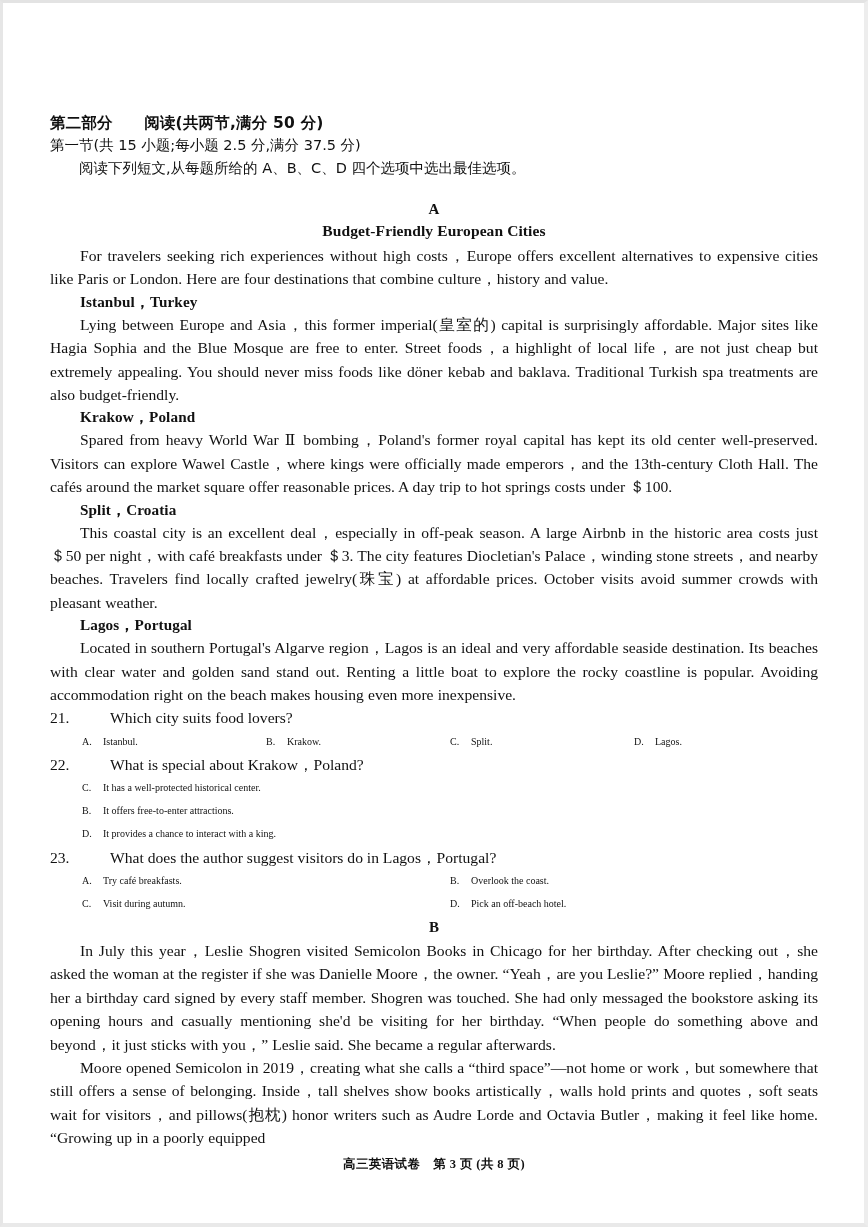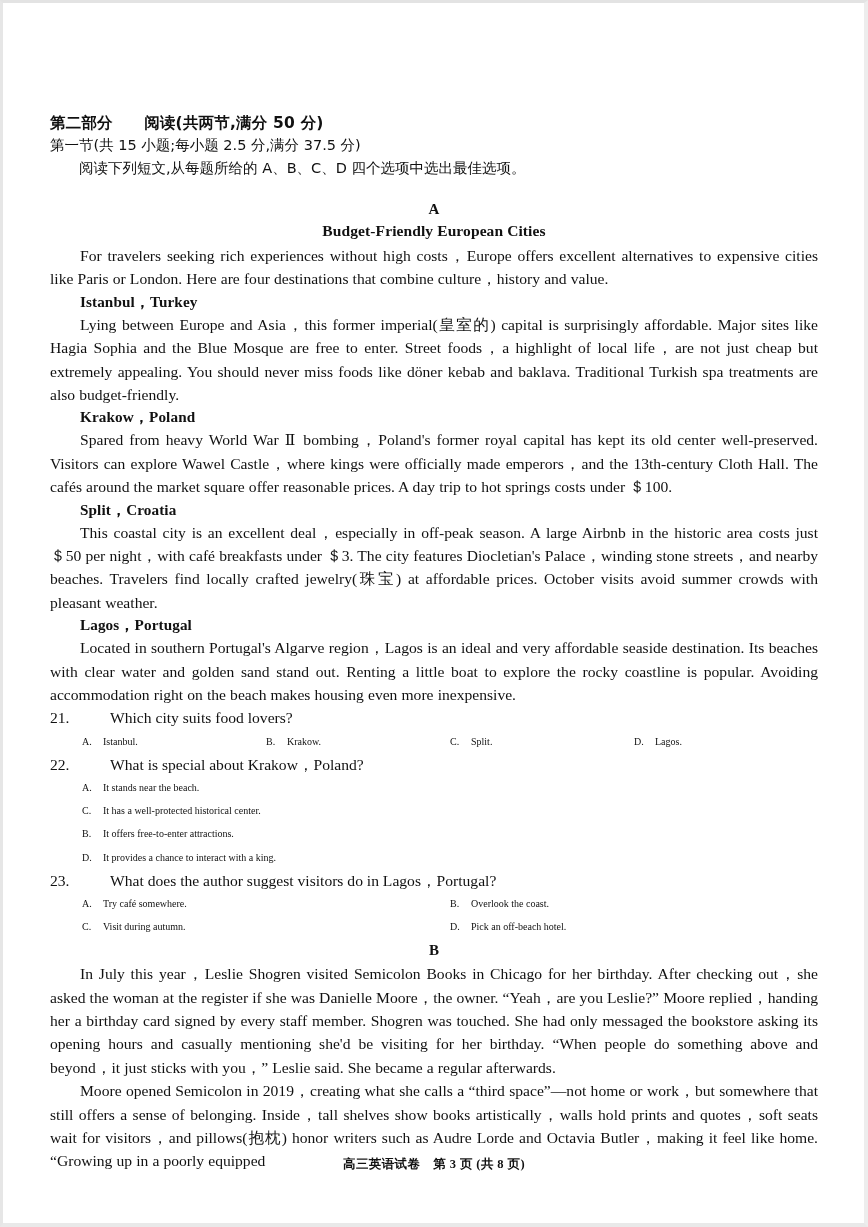--- a/index.html
+++ b/index.html
@@ -183,40 +183,37 @@
       <span class="opt"><span class="opt-lbl">D.</span><span>Lagos.</span></span>
     </div>
   </div>
 
   <div class="q">
     <div class="q-stem">
       <span class="q-num">22.</span>
       <span class="q-text">What is special about Krakow，Poland?</span>
     </div>
     <div class="opt-row one">
-      <span class="opt"><span class="opt-lbl">A.</span><span>It stands near the beach.</span></span>
-    </div>
-    <div class="opt-row one">
       <span class="opt"><span class="opt-lbl">C.</span><span>It has a well-protected historical center.</span></span>
     </div>
     <div class="opt-row one">
       <span class="opt"><span class="opt-lbl">B.</span><span>It offers free-to-enter attractions.</span></span>
     </div>
     <div class="opt-row one">
       <span class="opt"><span class="opt-lbl">D.</span><span>It provides a chance to interact with a king.</span></span>
     </div>
   </div>
 
   <div class="q">
     <div class="q-stem">
       <span class="q-num">23.</span>
       <span class="q-text">What does the author suggest visitors do in Lagos，Portugal?</span>
     </div>
     <div class="opt-row two">
-      <span class="opt"><span class="opt-lbl">A.</span><span>Try café somewhere.</span></span>
+      <span class="opt"><span class="opt-lbl">A.</span><span>Try café breakfasts.</span></span>
       <span class="opt"><span class="opt-lbl">B.</span><span>Overlook the coast.</span></span>
     </div>
     <div class="opt-row two">
       <span class="opt"><span class="opt-lbl">C.</span><span>Visit during autumn.</span></span>
       <span class="opt"><span class="opt-lbl">D.</span><span>Pick an off-beach hotel.</span></span>
     </div>
   </div>
 
   <div class="gap-xs"></div>
   <div class="sec-letter">B</div>

